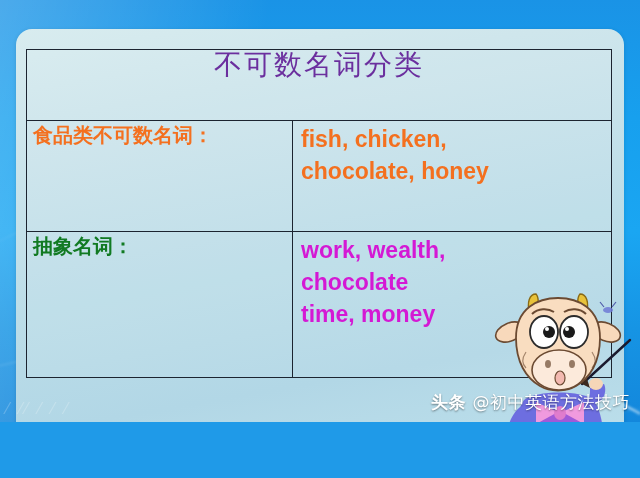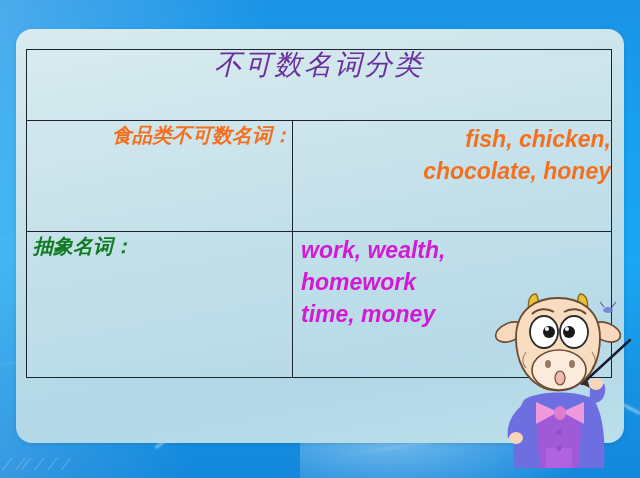--- a/index.html
+++ b/index.html
@@ -11,26 +11,25 @@
     height: 478px;
     overflow: hidden;
     font-family: "Liberation Sans", sans-serif;
     background: #1f9ae8;
   }
 
   
   #slide {
     position: relative;
     width: 640px;
-    height: 478px;
+    height: 422px;
     overflow: hidden;
     background:
       linear-gradient(100deg, rgba(255,255,255,0.22) 0%, rgba(255,255,255,0.0) 38%),
       linear-gradient(180deg, #1a93e6 0%, #17a0ee 28%, #1aa6f2 55%, #1694e4 78%, #1387dc 100%);
-    font-style: italic;
   }
   
   .sweep {
     position: absolute;
     pointer-events: none;
     background: linear-gradient(90deg, rgba(255,255,255,0) 0%, rgba(255,255,255,0.55) 50%, rgba(255,255,255,0) 100%);
     filter: blur(1.2px);
   }
   .sweep.s1 { left: -60px; top: 330px; width: 420px; height: 2px; transform: rotate(-13deg); opacity: .55; }
   .sweep.s2 { left: -40px; top: 196px; width: 260px; height: 2px; transform: rotate(-26deg); opacity: .30; }
@@ -122,21 +121,21 @@
     white-space: nowrap;
   }
   .value.mixed {
     font-size: 22px;
   }
   .value.mixed .cn {
     font-family: "DejaVu Sans", "Liberation Sans", sans-serif;
   }
 
   .r-liquid  { height: 49px; }
-  .r-food    { height: 80px; text-align: right; }
+  .r-food    { height: 80px; }
   .r-grain   { height: 45px; }
   .r-abstract{ height: 105px; }
 
   .c-blue    { color: #1a18c8; }
   .c-orange  { color: #f4701f; }
   .c-purple  { color: #8a30b8; }
   .c-green   { color: #117a22; }
   .c-magenta { color: #d419d4; }
 
   
@@ -211,21 +210,21 @@
           </td>
         </tr>
 
 
         <tr class="r-abstract">
           <td>
             <div class="label c-green">抽象名词：</div>
           </td>
           <td>
             <div class="value c-magenta">work, wealth,</div>
-            <div class="value c-magenta">homework</div>
+            <div class="value c-magenta">chocolate</div>
             <div class="value c-magenta">time, money</div>
           </td>
         </tr>
       </tbody>
     </table>
   </div>
 
   <svg id="cow" viewBox="0 0 150 180">
 
     <g>
@@ -279,16 +278,20 @@
 
     <ellipse cx="73" cy="78" rx="27" ry="20" fill="#fceadb" stroke="#6b4a32" stroke-width="1.6"></ellipse>
     <ellipse cx="62" cy="72" rx="3" ry="4" fill="#6b4a32" opacity="0.7"></ellipse>
     <ellipse cx="86" cy="72" rx="3" ry="4" fill="#6b4a32" opacity="0.7"></ellipse>
     <ellipse cx="74" cy="86" rx="5" ry="7" fill="#f3b9b0" stroke="#6b4a32" stroke-width="1.2"></ellipse>
 
     <path d="M40 60 C36 66 36 72 40 76" stroke="#6b4a32" stroke-width="1.2" fill="none" opacity="0.6"></path>
     <path d="M106 60 C110 66 110 72 106 76" stroke="#6b4a32" stroke-width="1.2" fill="none" opacity="0.6"></path>
   </svg>
 
+  <div id="watermark">
+    <span>头条</span>
+    <span class="at">@初中英语方法技巧</span>
+  </div>
 
   <div id="faint-watermark">⁄ ⁄⁄ ⁄ ⁄ ⁄</div>
 
 </div>
 
 </body></html>

